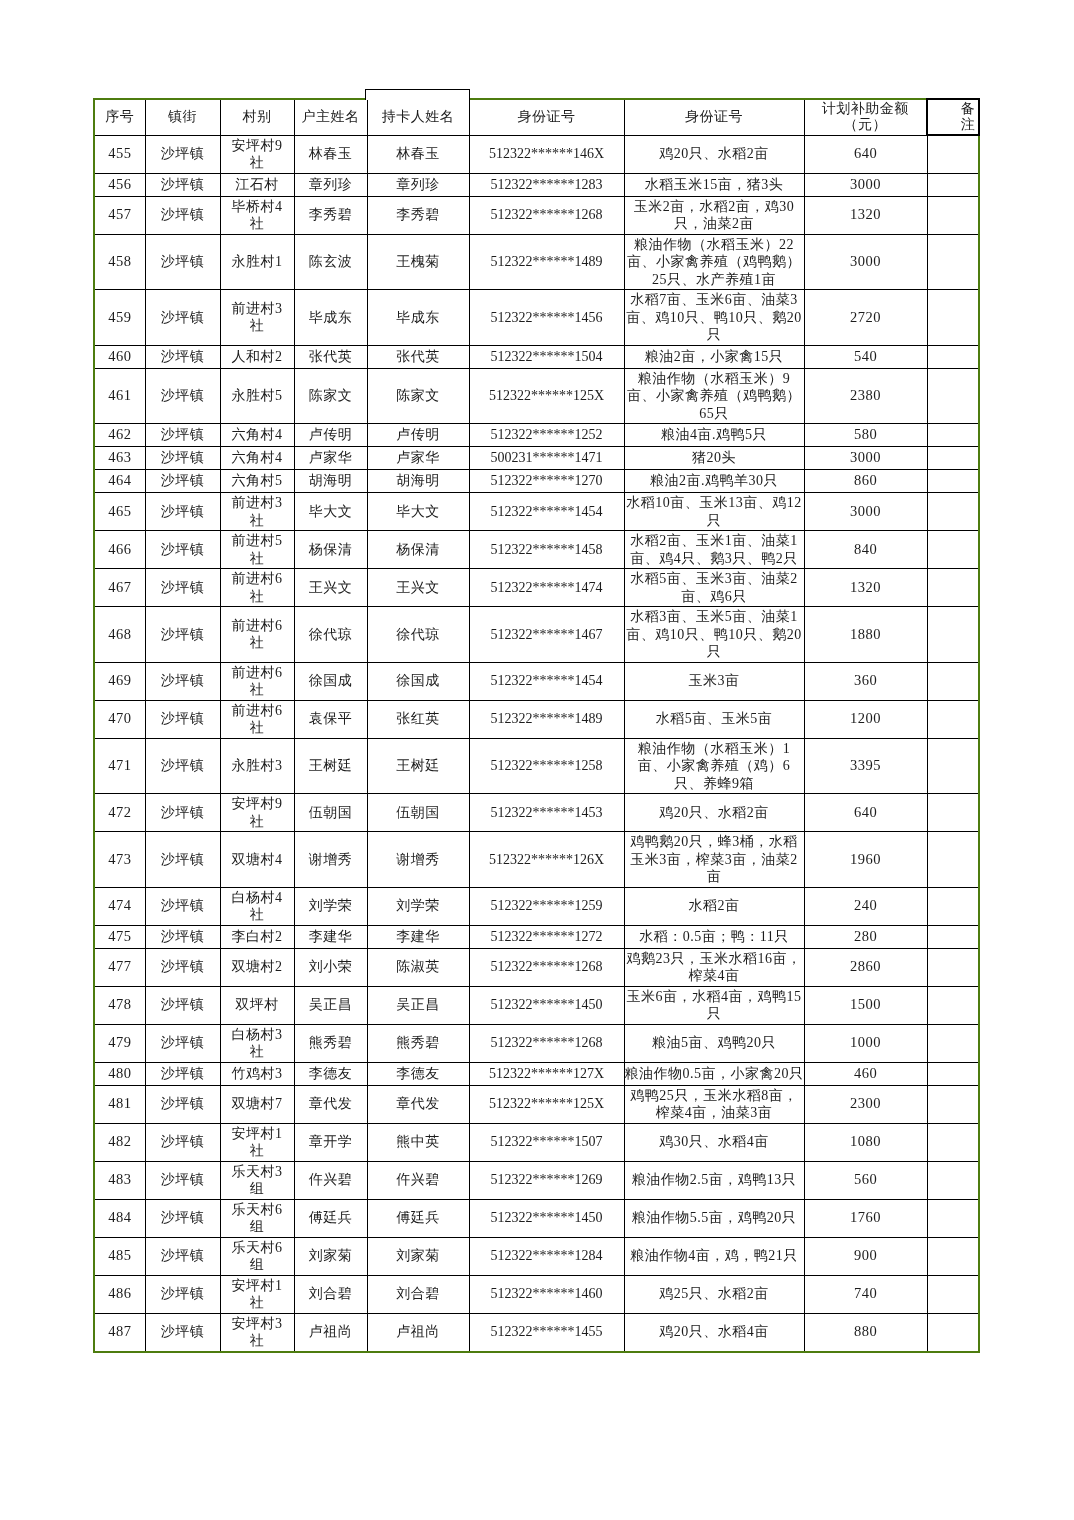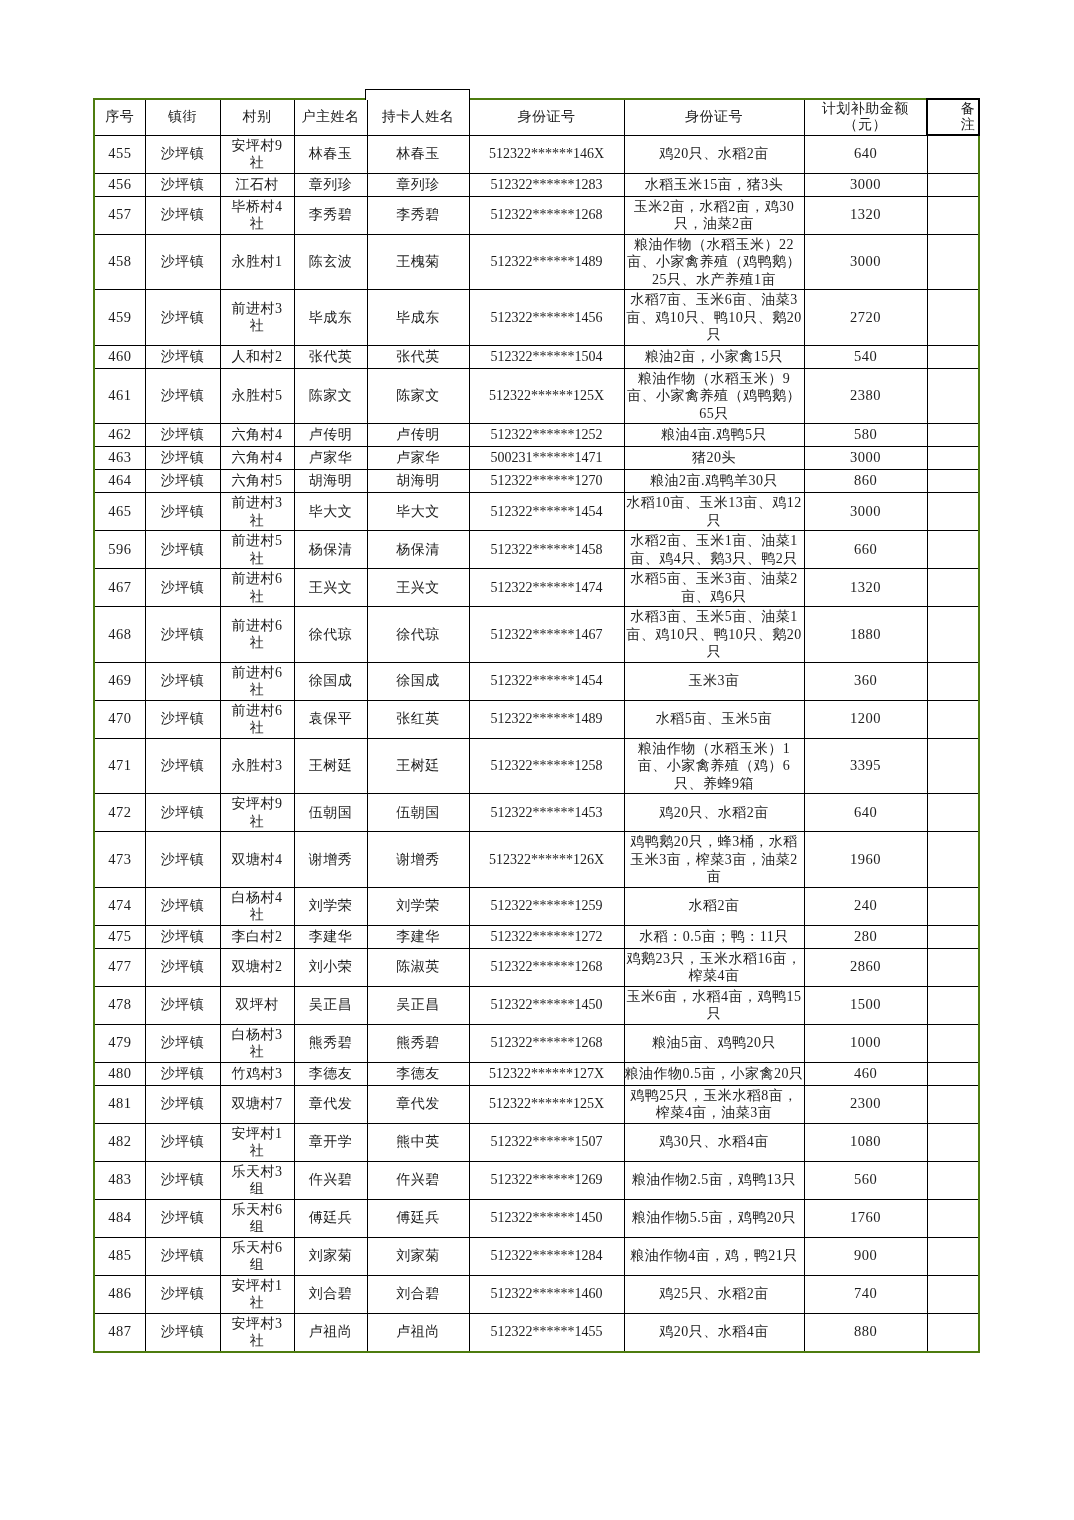--- a/index.html
+++ b/index.html
@@ -217,28 +217,28 @@
           <td class="col-town">沙坪镇</td>
           <td class="col-village">前进村3社</td>
           <td class="col-owner">毕大文</td>
           <td class="col-cardholder">毕大文</td>
           <td class="col-id">512322******1454</td>
           <td class="col-content">水稻10亩、玉米13亩、鸡12只</td>
           <td class="col-amount">3000</td>
           <td class="col-remark"></td>
         </tr>
         <tr>
-          <td class="col-seq">596</td>
+          <td class="col-seq">466</td>
           <td class="col-town">沙坪镇</td>
           <td class="col-village">前进村5社</td>
           <td class="col-owner">杨保清</td>
           <td class="col-cardholder">杨保清</td>
           <td class="col-id">512322******1458</td>
           <td class="col-content">水稻2亩、玉米1亩、油菜1亩、鸡4只、鹅3只、鸭2只</td>
-          <td class="col-amount">660</td>
+          <td class="col-amount">840</td>
           <td class="col-remark"></td>
         </tr>
         <tr>
           <td class="col-seq">467</td>
           <td class="col-town">沙坪镇</td>
           <td class="col-village">前进村6社</td>
           <td class="col-owner">王兴文</td>
           <td class="col-cardholder">王兴文</td>
           <td class="col-id">512322******1474</td>
           <td class="col-content">水稻5亩、玉米3亩、油菜2亩、鸡6只</td>

